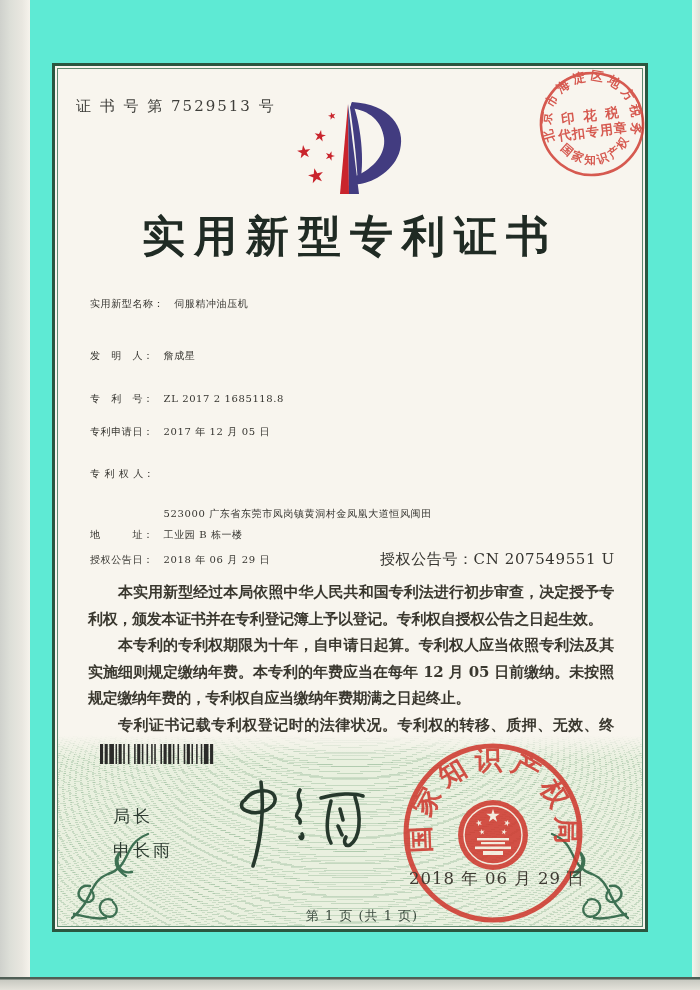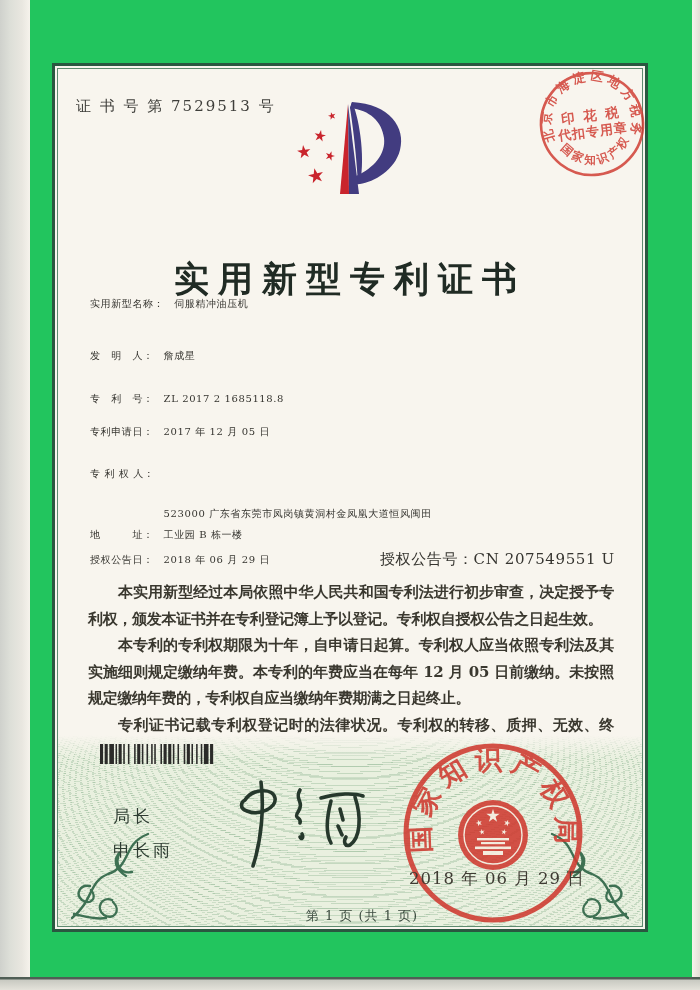--- a/index.html
+++ b/index.html
@@ -1,36 +1,36 @@
 <!DOCTYPE html>
 <html><head>
 <meta charset="utf-8">
 <style>
   html,body{margin:0;padding:0;}
   body{width:700px;height:990px;background:#e8e6df;font-family:"DejaVu Serif","Liberation Serif",serif;}
-  #scan{position:relative;width:700px;height:990px;background:#22c55e;overflow:hidden;}
+  #scan{position:relative;width:700px;height:990px;background:#5eead4;overflow:hidden;}
   
   .left-edge{position:absolute;left:0;top:0;width:30px;height:990px;
     background:linear-gradient(90deg,#cfd1cc 0,#dddfd8 10px,#e9e7e0 22px,#f6f3ec 30px);}
   .bottom-edge{position:absolute;left:0;top:977px;width:700px;height:13px;
     background:linear-gradient(180deg,#4f5e55 0,#4f5e55 2px,#c8c9c1 3px,#e4e2da 13px);}
   .right-edge{position:absolute;right:0;top:0;width:8px;height:990px;
     background:linear-gradient(270deg,#e2dfd6,#f6f3ec);}
 
   
   .frame{position:absolute;left:52px;top:63px;width:596px;height:869px;box-sizing:border-box;
     border:3px solid #2a5740;background:#f8f5ee;}
   .frame-inner{position:absolute;inset:2px;border:1px solid #5d8a6f;}
 
   .cert-no{position:absolute;left:76px;top:97px;font-size:15px;color:#3e3e3a;letter-spacing:2px;}
 
   .logo{position:absolute;left:286px;top:94px;}
 
   .title{position:absolute;left:0;top:208px;width:700px;text-align:center;
-    font-size:35px;font-weight:700;color:#202b24;letter-spacing:9px;margin-top:48px;}
+    font-size:43px;font-weight:700;color:#202b24;letter-spacing:9px;}
 
   
   .field-row{position:absolute;left:90px;font-size:10px;color:#35342f;letter-spacing:0.6px;
     display:flex;align-items:flex-end;line-height:21px;}
   .field-row .lbl{white-space:pre;}
   .field-row .val{margin-left:10px;white-space:pre-line;max-width:440px;}
   .fr1{top:293px}.fr2{top:345px}.fr3{top:388px}.fr4{top:421px}.fr5{top:463px}.fr6{top:503px}.fr7{top:549px}
   .pair2{position:absolute;left:380px;top:549px;font-size:15px;color:#35342f;letter-spacing:0.6px;display:flex;line-height:21px;}
   .pair2 .val{margin-left:0;}
 

